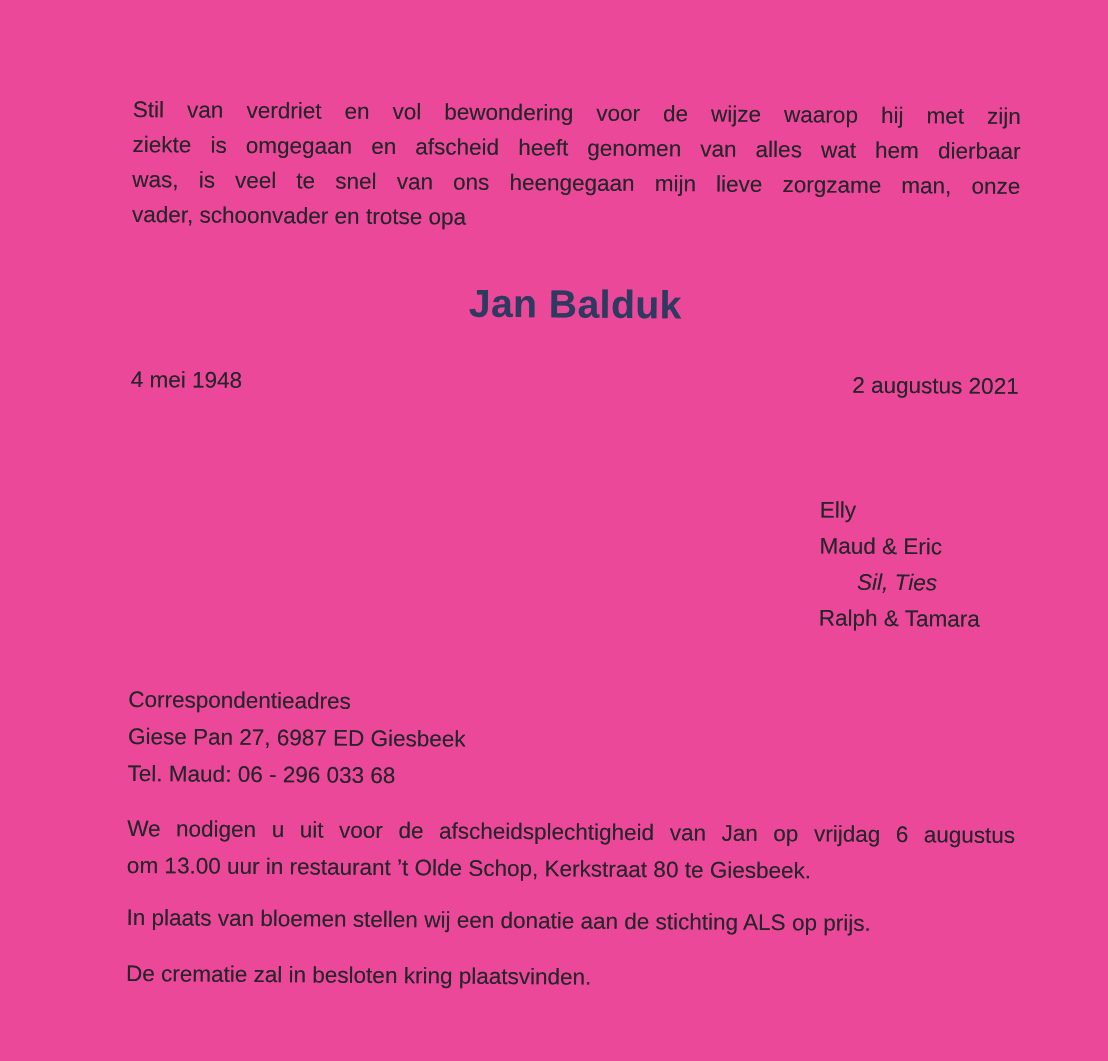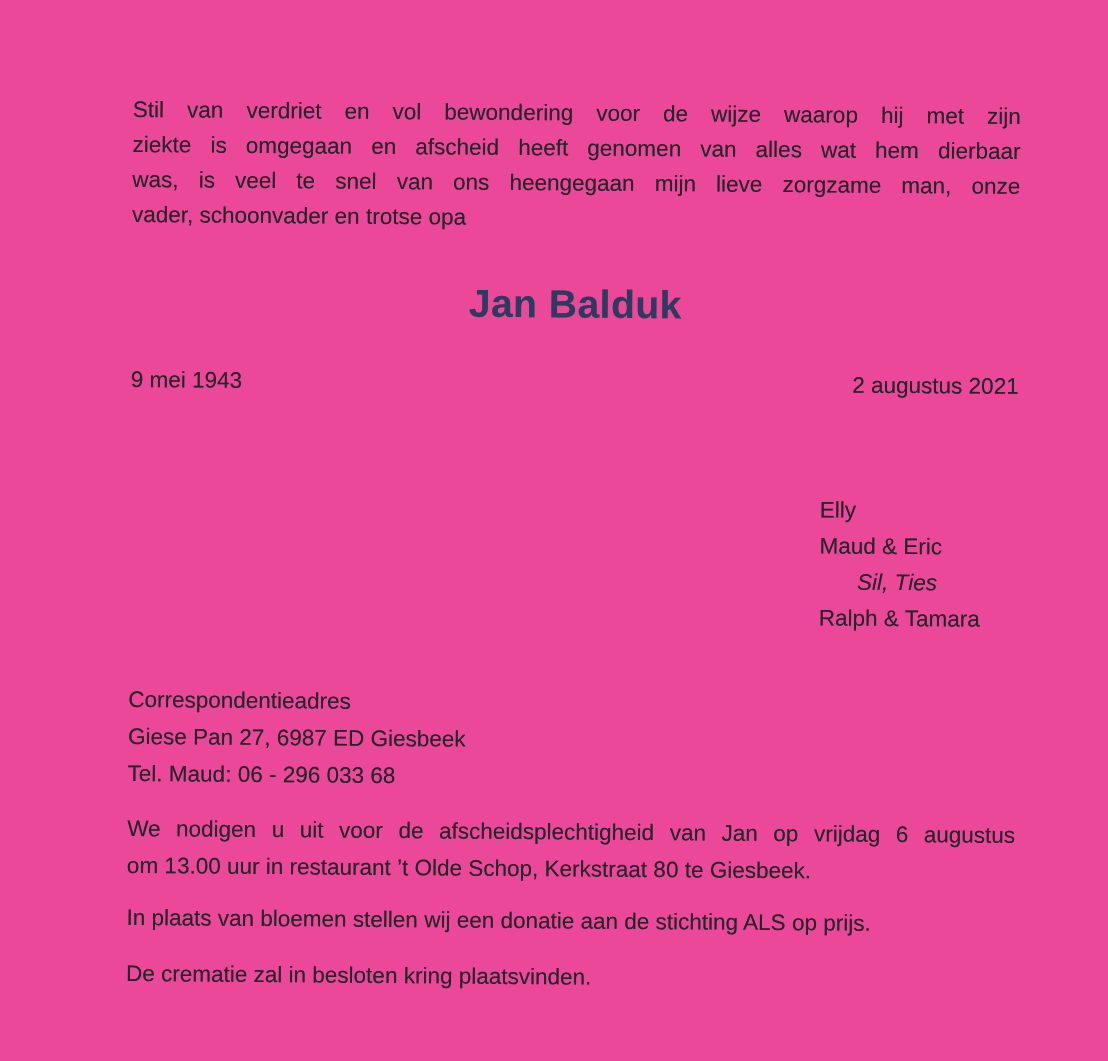--- a/index.html
+++ b/index.html
@@ -92,21 +92,21 @@
     <div class="intro">
       <div class="intro-line jline">Stil van verdriet en vol bewondering voor de wijze waarop hij met zijn</div>
       <div class="intro-line jline">ziekte is omgegaan en afscheid heeft genomen van alles wat hem dierbaar</div>
       <div class="intro-line jline">was, is veel te snel van ons heengegaan mijn lieve zorgzame man, onze</div>
       <div class="intro-line">vader, schoonvader en trotse opa</div>
     </div>
 
     <h1 class="deceased-name">Jan Balduk</h1>
 
     <div class="dates-row">
-      <span>9 mei 1943</span>
+      <span>4 mei 1948</span>
       <span>2 augustus 2021</span>
     </div>
 
     <div class="family-block">
       <div class="family-line">Elly</div>
       <div class="family-line">Maud &amp; Eric</div>
       <div class="family-line grandchildren">Sil, Ties</div>
       <div class="family-line">Ralph &amp; Tamara</div>
     </div>
 

